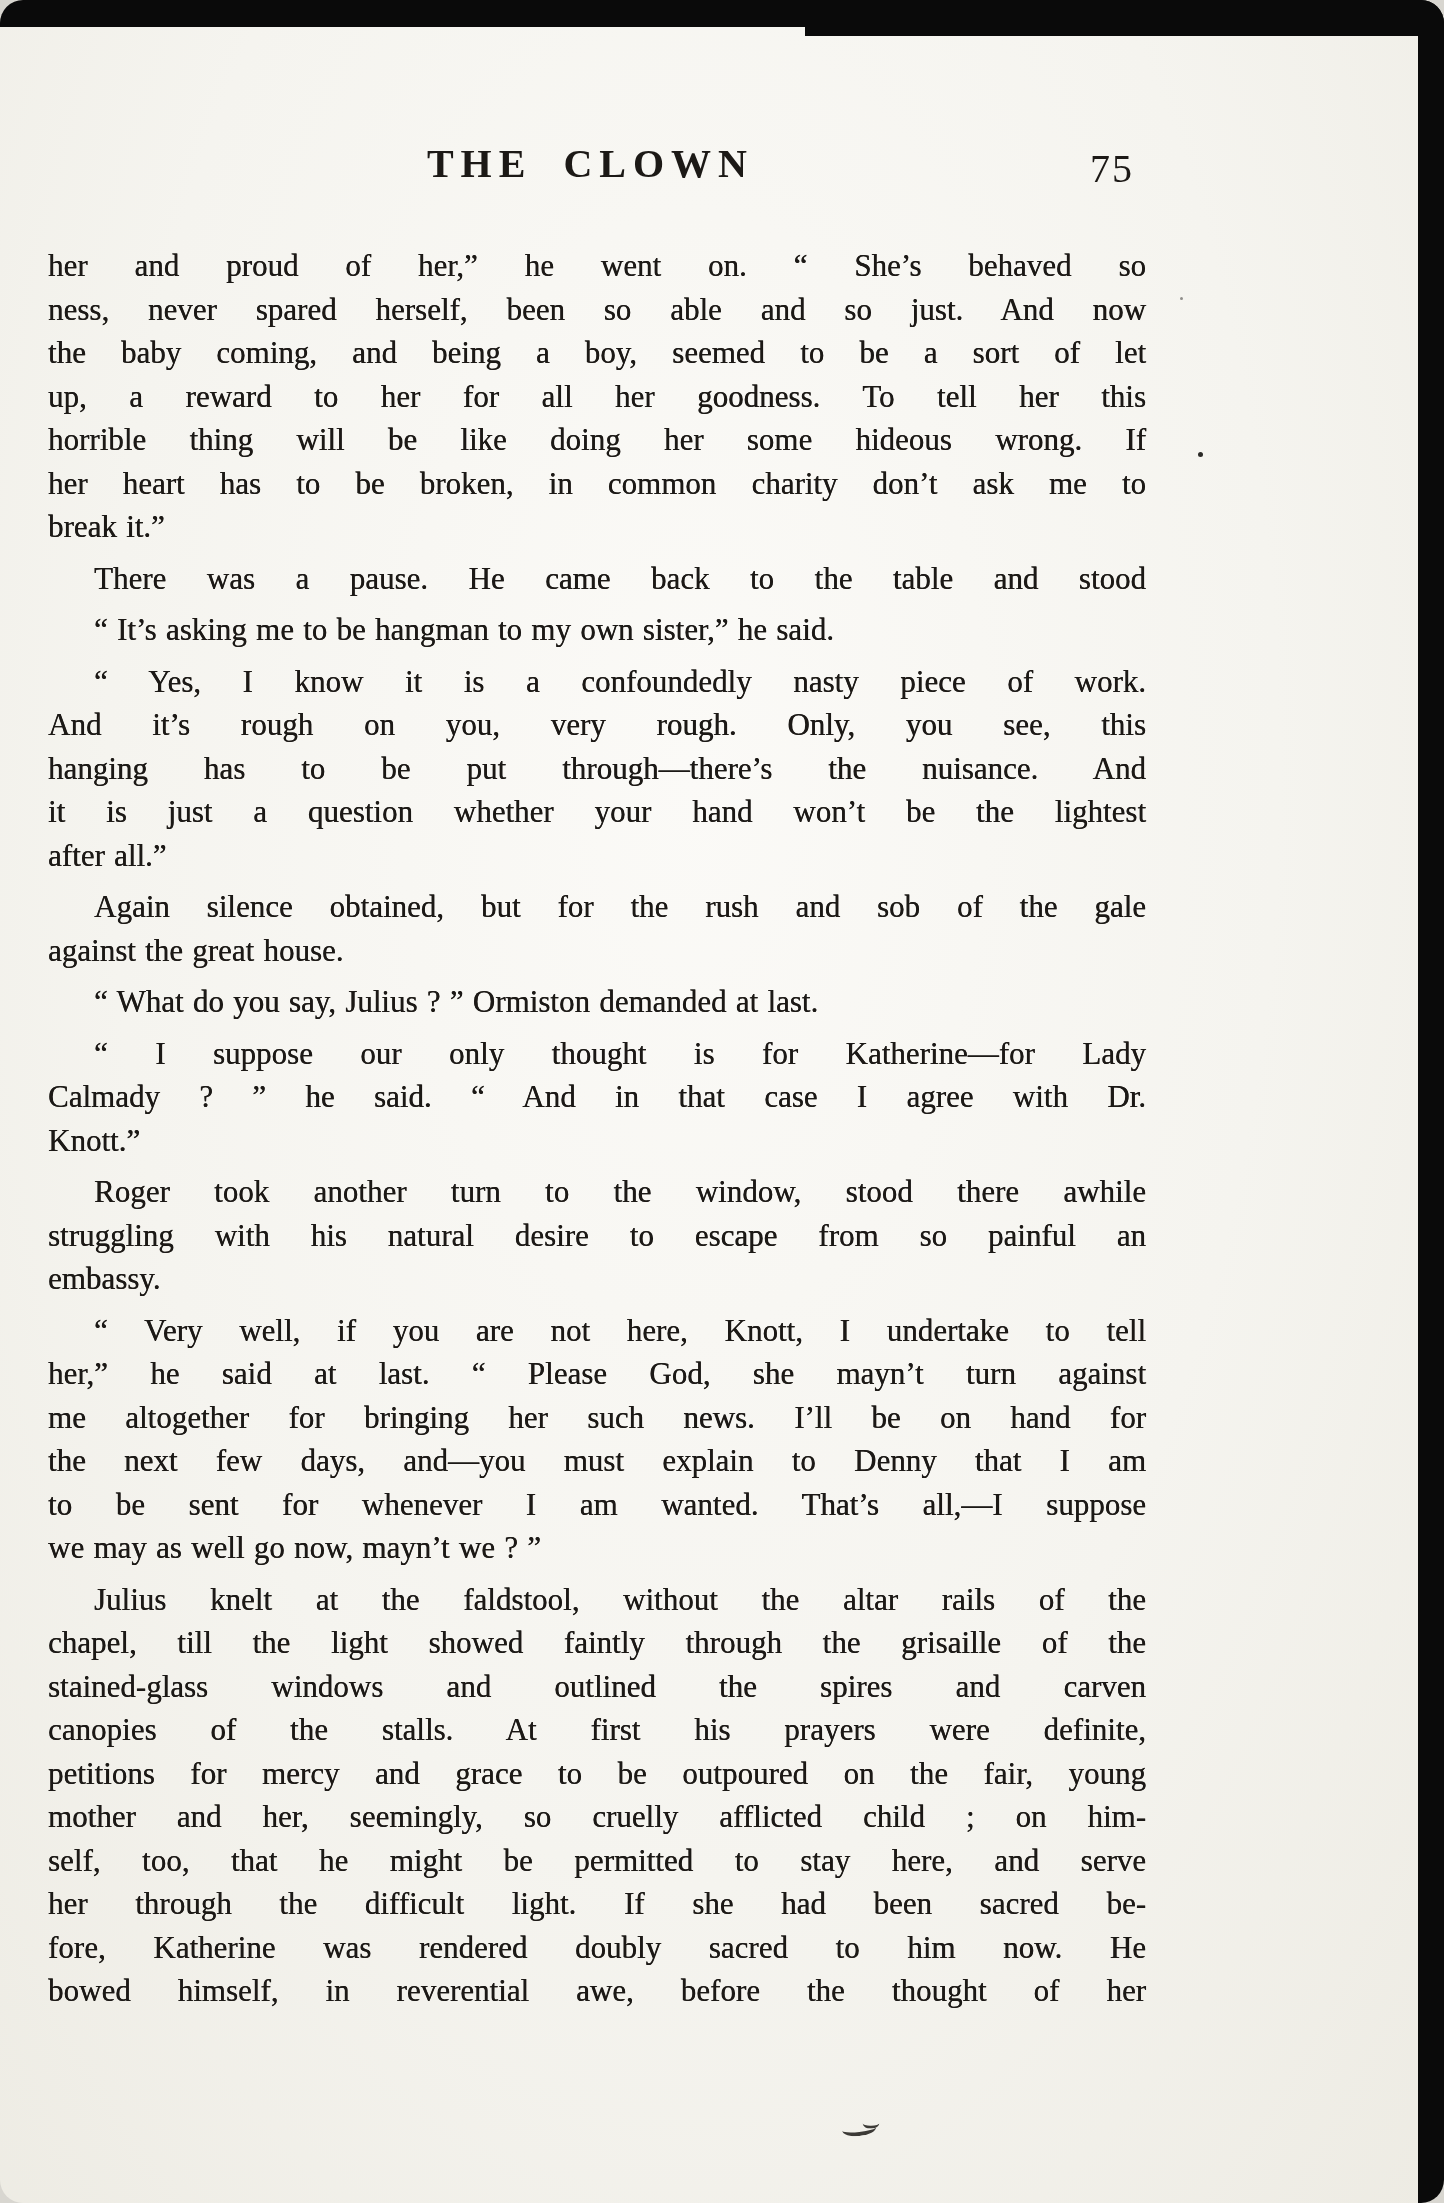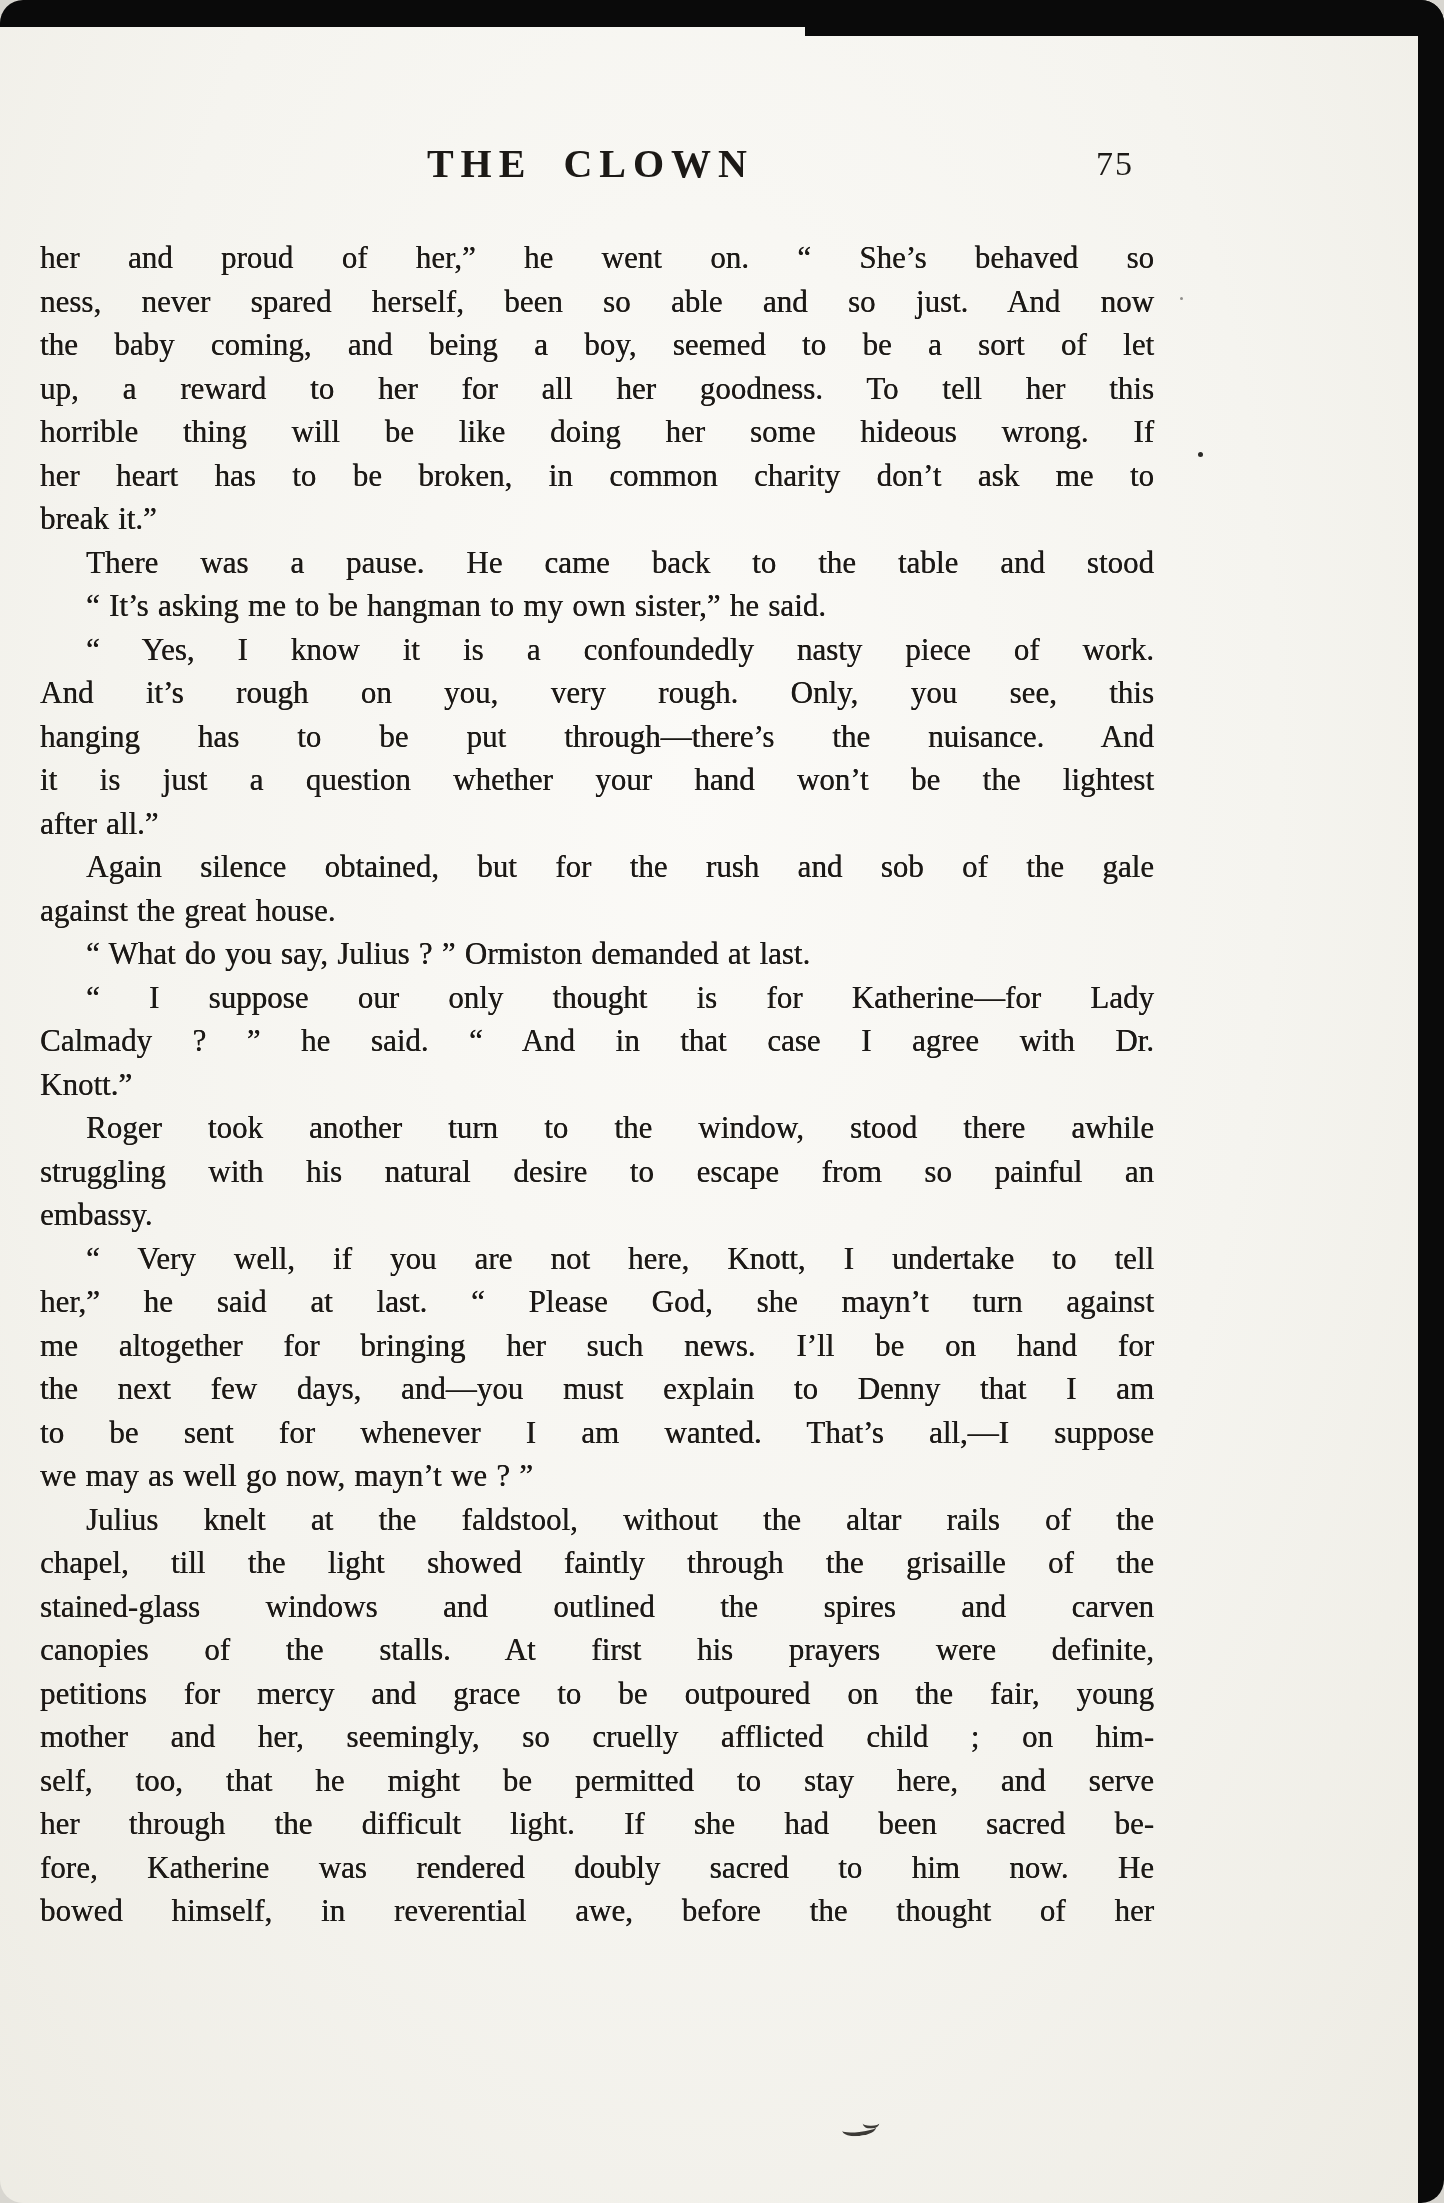--- a/index.html
+++ b/index.html
@@ -34,30 +34,30 @@
   .header {
     position: absolute; left: 40px; top: 140px; width: 1114px; height: 54px;
   }
   .title {
     position: absolute; left: 50%; transform: translateX(-52%); top: 0;
     font-weight: bold; font-size: 40px; letter-spacing: 7px; word-spacing: 14px;
     white-space: nowrap;
   }
   .pagenum {
     position: absolute; right: 20px; top: 5px;
-    font-size: 34px; letter-spacing: 2px;
+    font-size: 40px; letter-spacing: 2px;
   }
   
   .text-col {
     position: absolute; left: 40px; top: 236px; width: 1114px;
     font-size: 31px; line-height: 43.5px;
     word-spacing: 1.5px;
     text-shadow: 0.3px 0 0 currentColor;
   }
-  .para { margin: 0; }
+  .para { margin: 8px; }
   .line {
     text-align: justify;
     text-align-last: justify;
     text-justify: inter-word;
     white-space: normal;
   }
   .line.lastline { text-align-last: left; }
   .para.indent .line:first-child { text-indent: 46px; }
   
   .speck {

